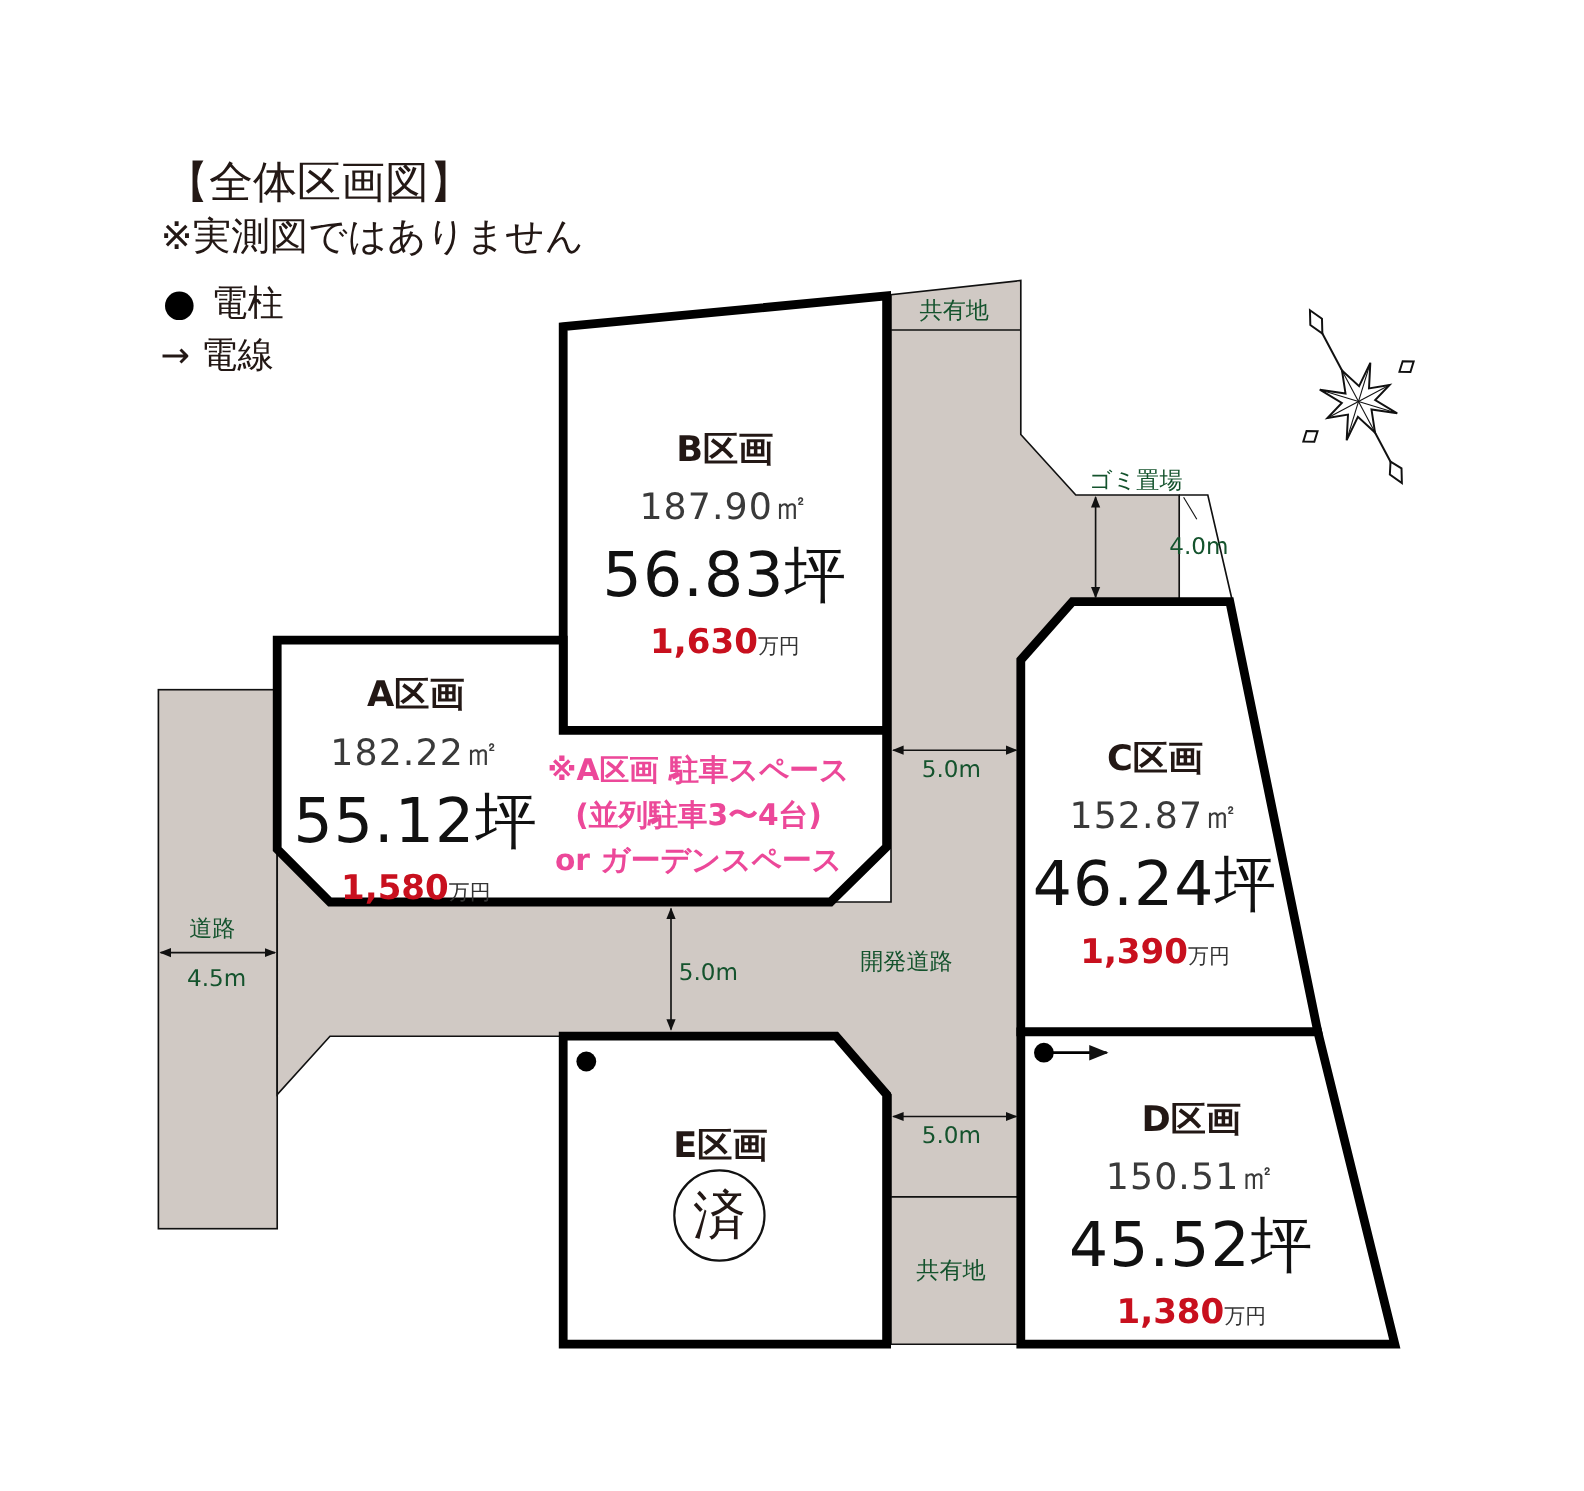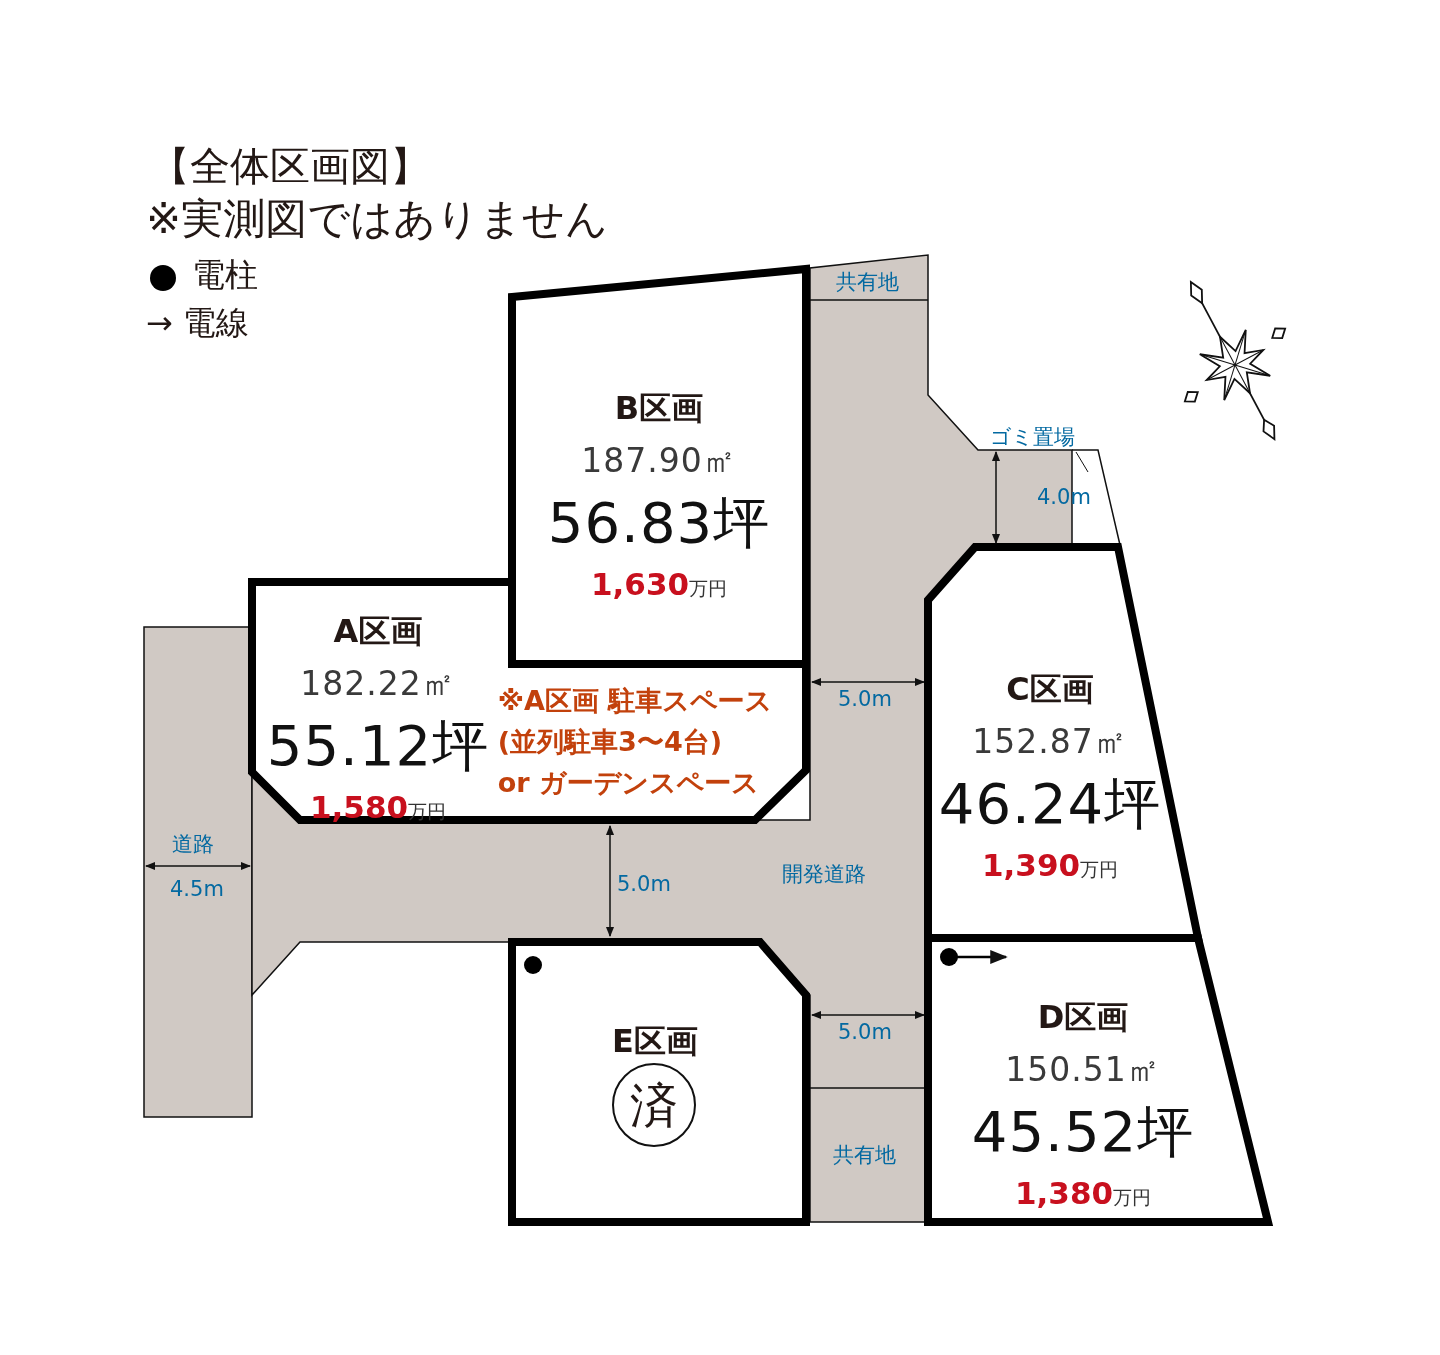--- a/index.html
+++ b/index.html
@@ -1,34 +1,34 @@
 <!DOCTYPE html>
 <html><head>
 <meta charset="utf-8">
 <style>
   html, body { margin:0; padding:0; background:#ffffff; }
   body { width:1440px; height:1355px; position:relative; overflow:hidden;
          font-family:"DejaVu Sans","Liberation Sans",sans-serif; color:#231815; }
   #plan { position:absolute; left:0; top:0; width:1440px; height:1355px; }
   .t { position:absolute; white-space:nowrap; line-height:1; }
   .title { left:150px; top:146px; font-size:40px; }
-  .note { left:146px; top:198px; font-size:42px; }
+  .note { left:146px; top:198px; font-size:35px; }
   .legend { left:150px; font-size:33px; display:flex; align-items:flex-end; gap:10px; }
   .legend .dot { width:26px; height:26px; border-radius:50%; background:#000; margin-right:6px; }
   .legend .arr { font-size:32px; }
   .lot { position:absolute; text-align:center; transform:translateX(-50%); }
   .lot .name { font-weight:bold; font-size:32px; color:#231815; }
   .lot .sqm { font-size:33px; color:#3a3a3a; margin-top:8px; letter-spacing:1px; }
   .lot .tsubo { font-size:56px; color:#111; margin-top:2px; letter-spacing:1px; }
   .lot .price { margin-top:4px; }
   .lot .price .num { font-weight:bold; font-size:31px; color:#c8101e; }
   .lot .price .unit { font-size:19px; color:#333; }
-  .small { font-size:21px; color:#0369a1; }
+  .small { font-size:21px; color:#14532d; }
   .parking { position:absolute; left:635px; top:680px; transform:translateX(-50%);
-             font-weight:bold; font-size:27px; line-height:41px; color:#c2410c; }
+             text-align:center; font-weight:bold; font-size:27px; line-height:41px; color:#ec4899; }
   .sold { position:absolute; left:612px; top:1063px; width:80px; height:80px;
           border:2px solid #111; border-radius:50%; font-size:48px; text-align:center; line-height:80px; }
 </style>
 </head>
 <body>
 
 <svg id="plan" viewBox="0 0 1440 1355" xmlns="http://www.w3.org/2000/svg">
   <defs>
     <marker id="ah" viewBox="0 0 10 10" refX="9" refY="5" markerWidth="7" markerHeight="7" orient="auto-start-reverse">
       <path d="M0,1 L10,5 L0,9 z" fill="#111"></path>
@@ -131,13 +131,13 @@
 
 <div class="t small" style="left:836px; top:272px;">共有地</div>
 <div class="t small" style="left:833px; top:1145px;">共有地</div>
 <div class="t small" style="left:990px; top:427px;">ゴミ置場</div>
 <div class="t small" style="left:172px; top:834px;">道路</div>
 <div class="t small" style="left:170px; top:879px;">4.5m</div>
 <div class="t small" style="left:782px; top:864px;">開発道路</div>
 <div class="t small" style="left:617px; top:874px;">5.0m</div>
 <div class="t small" style="left:838px; top:689px;">5.0m</div>
 <div class="t small" style="left:838px; top:1022px;">5.0m</div>
-<div class="t small" style="left:997px; top:487px;padding-left:40px;">4.0m</div>
+<div class="t small" style="left:1023px; top:487px;padding-left:40px;">4.0m</div>
 
 </body></html>

